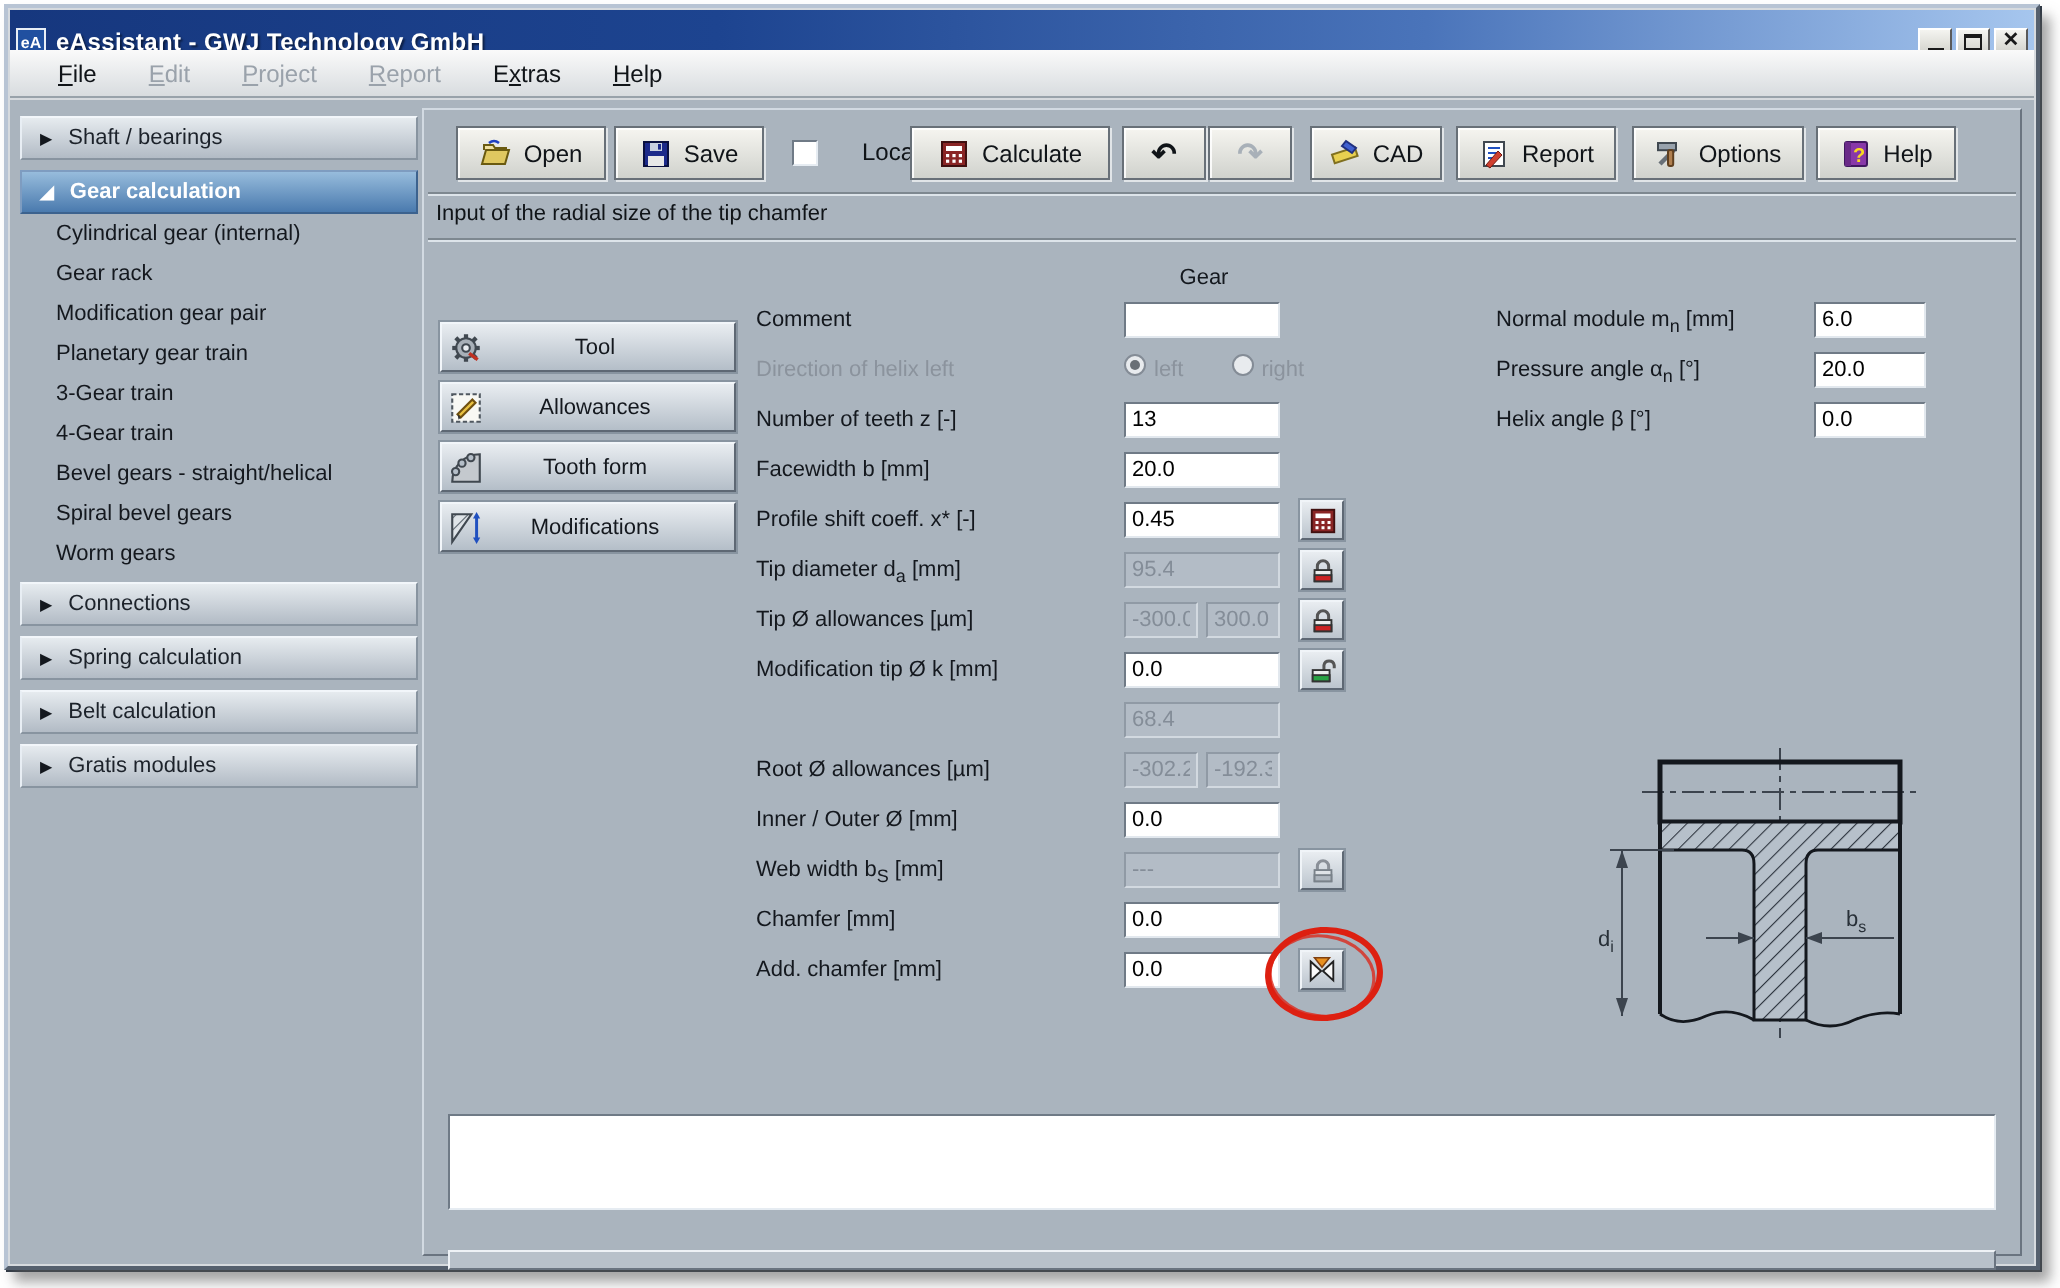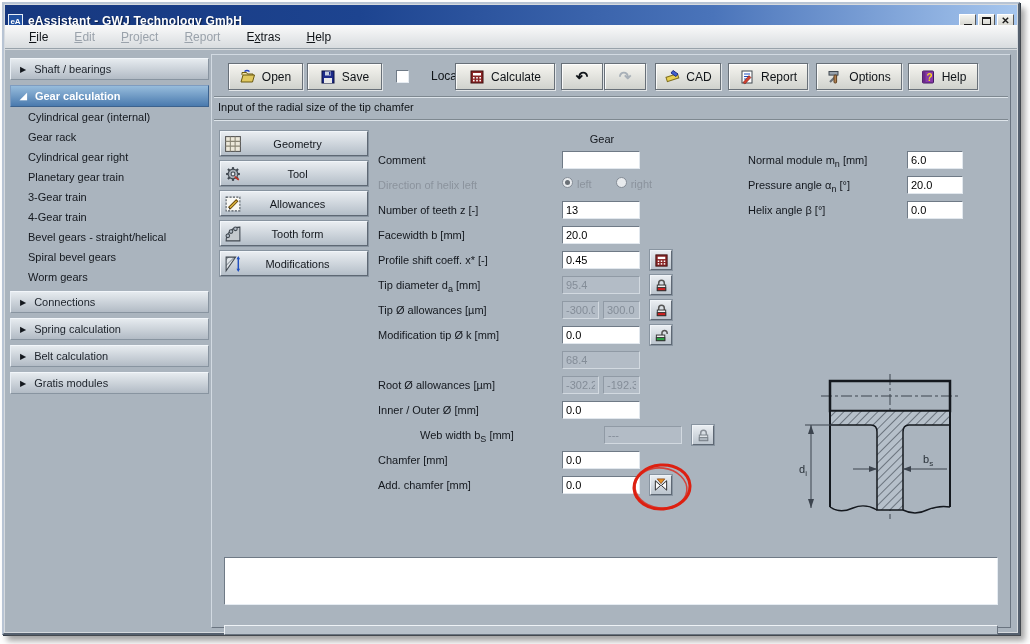--- a/index.html
+++ b/index.html
@@ -188,21 +188,21 @@
           <span class="tri">▶</span>
           <span>Shaft / bearings</span>
         </div>
         <div class="nav-header expanded">
           <span class="tri">◢</span>
           <span>Gear calculation</span>
         </div>
         <div class="nav-items">
           <div class="nav-item">Cylindrical gear (internal)</div>
           <div class="nav-item">Gear rack</div>
-          <div class="nav-item">Cylindrical gear right</div>
+          <div class="nav-item">Modification gear pair</div>
           <div class="nav-item">Planetary gear train</div>
           <div class="nav-item">3-Gear train</div>
           <div class="nav-item">4-Gear train</div>
           <div class="nav-item">Bevel gears - straight/helical</div>
           <div class="nav-item">Spiral bevel gears</div>
           <div class="nav-item">Worm gears</div>
         </div>
         <div class="nav-header">
           <span class="tri">▶</span>
           <span>Connections</span>
@@ -298,27 +298,20 @@
                 <text x="9.5" y="12" font-size="10" font-weight="bold" fill="#f8d820" text-anchor="middle">?</text>
               </svg>
             <span>Help</span>
           </div>
         </div>
         <div class="groove" style="top:41px;"></div>
 
         <div class="statusline">Input of the radial size of the tip chamfer</div>
         <div class="groove" style="top:64px;"></div>
 
-        <div class="sidebtn" style="top:76px;">
-          <svg class="ic" viewBox="0 0 17 17">
-              <rect x="1.5" y="1.5" width="14" height="14" fill="#ece8da" stroke="#555"></rect>
-              <path d="M1.5,6 H15.5 M1.5,10.5 H15.5 M6,1.5 V15.5 M10.5,1.5 V15.5" stroke="#8a8676" fill="none"></path>
-            </svg>
-          <span class="lbl">Geometry</span>
-        </div>
         <div class="sidebtn" style="top:106px;">
           <svg class="ic" viewBox="0 0 17 17">
               <g stroke="#404850" stroke-width="2">
                 <line x1="8.5" y1="2" x2="8.5" y2="4.5"></line>
                 <line x1="8.5" y1="12.5" x2="8.5" y2="15"></line>
                 <line x1="2" y1="8.5" x2="4.5" y2="8.5"></line>
                 <line x1="12.5" y1="8.5" x2="15" y2="8.5"></line>
                 <line x1="3.7" y1="3.7" x2="5.4" y2="5.4"></line>
                 <line x1="11.6" y1="11.6" x2="13.3" y2="13.3"></line>
                 <line x1="3.7" y1="13.3" x2="5.4" y2="11.6"></line>
@@ -446,21 +439,21 @@
           <div class="flabel"><span>Root Ø allowances [µm]</span></div>
           <input class="ffield off half1" value="-302.2" style="">
           <input class="ffield off half2" value="-192.3" style="">
         </div>
 
         <div class="frow" style="top:346px;">
           <div class="flabel"><span>Inner / Outer Ø [mm]</span></div>
           <input class="ffield" value="0.0" style="">
         </div>
 
-        <div class="frow" style="top:371px;margin-left:42px;">
+        <div class="frow" style="top:371px;">
           <div class="flabel"><span>Web width b</span><span class="sub">S</span><span> [mm]</span></div>
           <input class="ffield off" value="---" style="">
           <div class="iconbtn">
             <svg width="15" height="15" viewBox="0 0 16 16">
                 <path d="M5,7.5 V5.5 A3,3 0 0 1 11,5.5 V7.5" fill="none" stroke="#8a9098" stroke-width="1.6"></path>
                 <rect x="3.5" y="7.5" width="9" height="6" fill="#dfe3e7" stroke="#7a828a"></rect>
                 <rect x="3.5" y="10.2" width="9" height="3.3" fill="#aeb6be" stroke="#7a828a"></rect>
               </svg>
           </div>
         </div>

